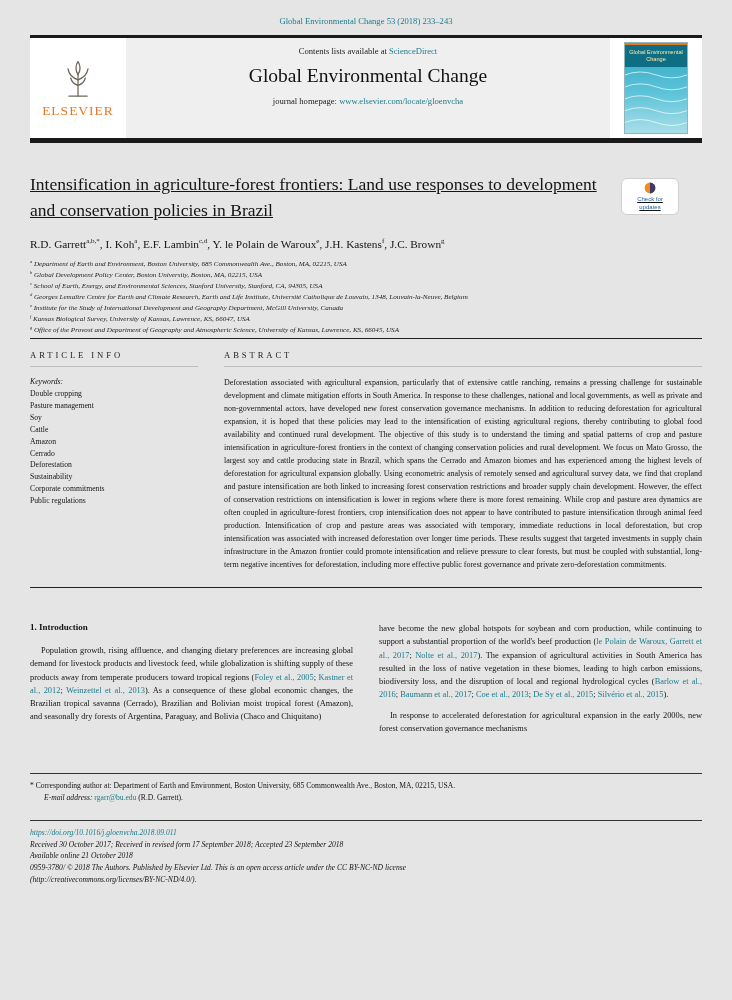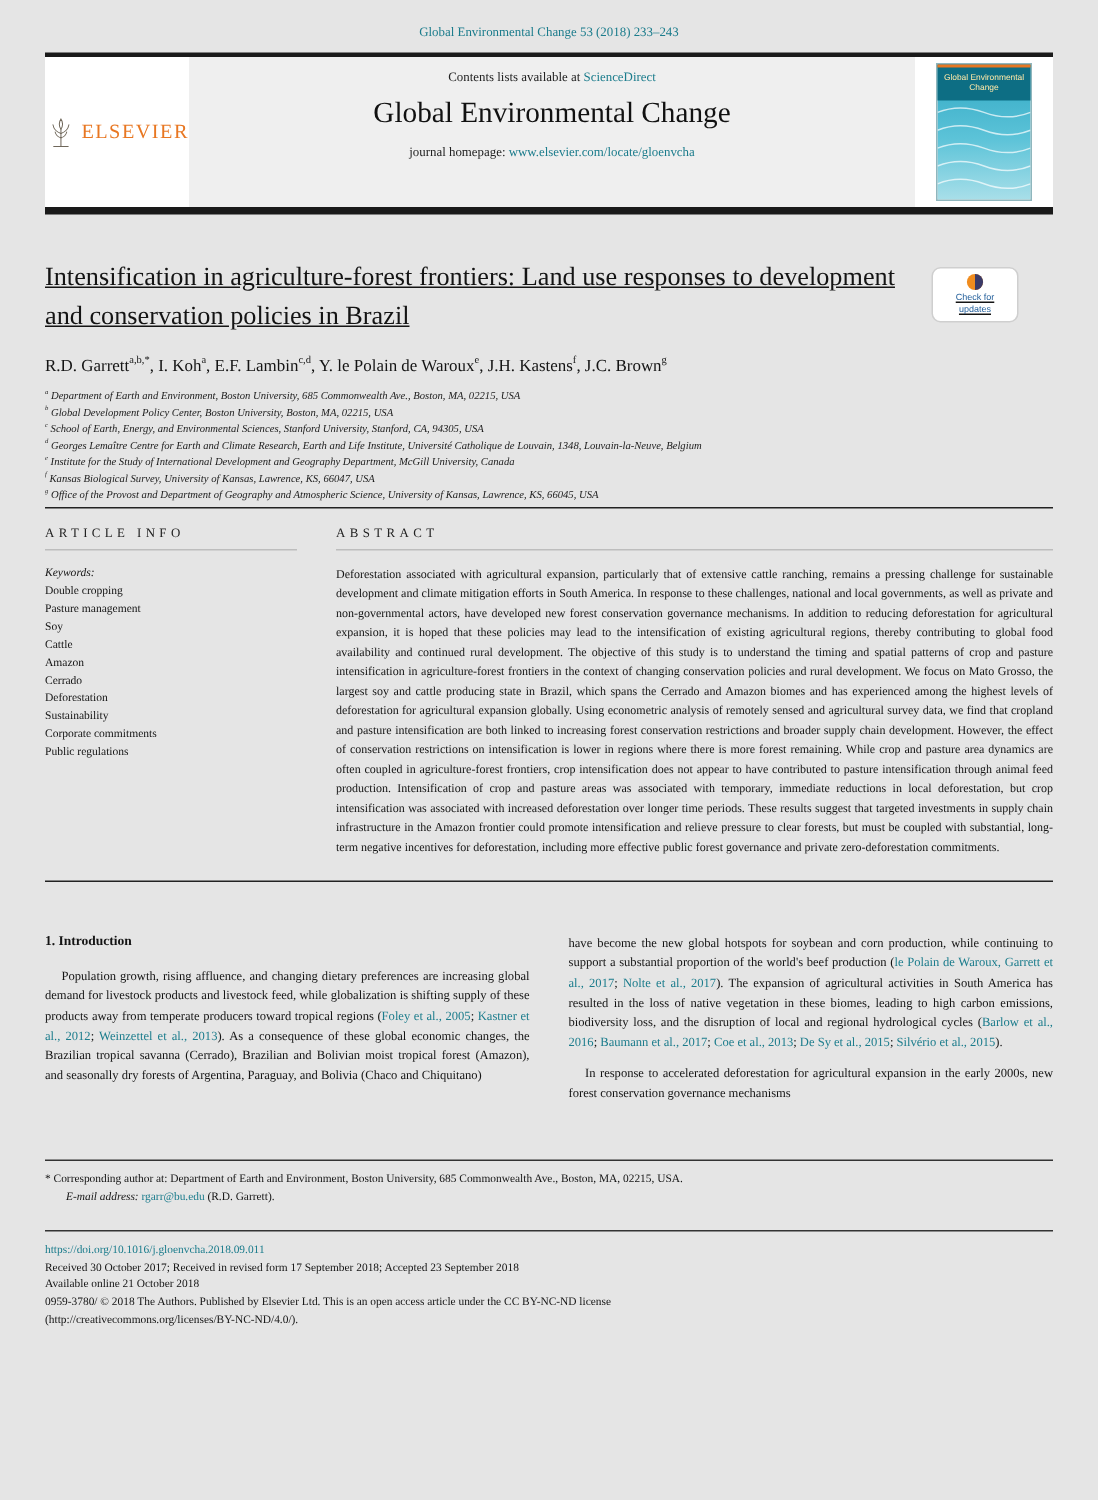--- a/index.html
+++ b/index.html
@@ -11,21 +11,21 @@
   .cite { color:var(--link,#1b7c8c); text-decoration:none; cursor:pointer; }
   sup { font-size:62%; vertical-align:super; line-height:0; }
 
   .journal-ref { text-align:center; font-size:8.6px; color:var(--link,#1b7c8c); margin:4px 0 9px; }
 
   .rule { width:100%; }
   .rule.thin { height:2.5px; background:var(--bar,#1a1a1a); }
   .rule.thick { height:5px; background:var(--bar,#1a1a1a); }
 
   .masthead { display:flex; align-items:stretch; min-height:100px; }
-  .mh-left { width:96px; background:#fff; display:flex; flex-direction:row; align-items:center; justify-content:center; gap:3px; }
+  .mh-left { width:96px; background:#fff; display:flex; flex-direction:column; align-items:center; justify-content:center; gap:3px; }
   .els-word { color:var(--elsevier_orange,#e87722); font-size:13.5px; letter-spacing:1px; font-family:"Liberation Serif",serif; }
   .mh-center { flex:1; background:var(--masthead_bg,#efefef); display:flex; flex-direction:column; align-items:center; justify-content:flex-start; gap:9px; padding:8px 10px; }
   .contents-line, .homepage-line { font-size:8.6px; color:#222; }
   .mh-title { font-size:19.5px; color:#111; }
   .mh-right { width:92px; background:#fff; display:flex; align-items:center; justify-content:center; }
   .cover { width:64px; height:92px; border:1px solid #8fb6bd; display:flex; flex-direction:column; background:linear-gradient(180deg,#2fa7c3 0%,#5cc3d8 55%,#a8dfe9 100%); }
   .cover-band { background:var(--cover_dark,#0d6e84); border-top:2px solid var(--elsevier_orange,#e87722); color:#ffe9a8; font-size:5.6px; line-height:1.3; text-align:center; padding:4px 3px; font-family:"Liberation Sans",sans-serif; }
   .cover-waves { flex:1; width:100%; }
   .cover-waves path { stroke:#ffffff; fill:none; stroke-width:1; opacity:.7; }
 
@@ -47,21 +47,21 @@
 
   .body-cols { margin-top:34px; display:grid; grid-template-columns:1fr 1fr; column-gap:26px; }
   .h-intro { font-size:9px; font-weight:bold; margin-bottom:12px; }
   .bp { font-size:8.4px; line-height:1.56; text-align:justify; margin-bottom:8px; }
   .indent { text-indent:11px; }
 
   .footnote { margin-top:30px; border-top:1px solid #333; padding-top:6px; font-size:7.6px; line-height:1.55; }
   .email-line { padding-left:14px; }
   .it { font-style:italic; }
 
-  .meta { margin-top:16px; border-top:1px solid #333; padding-top:6px; font-size:7.6px; line-height:1.55; }
+  .meta { margin-top:16px; border-top:1px solid #333; padding-top:6px; font-size:7.6px; line-height:1.55;font-style:italic; }
   .block { display:block; }
 
   .tree { display:block; }
   .tree path { fill:none; stroke:#6f675a; stroke-width:1.4; stroke-linecap:round; }
 </style>
 </head>
 <body>
 
 <div class="page">
 

